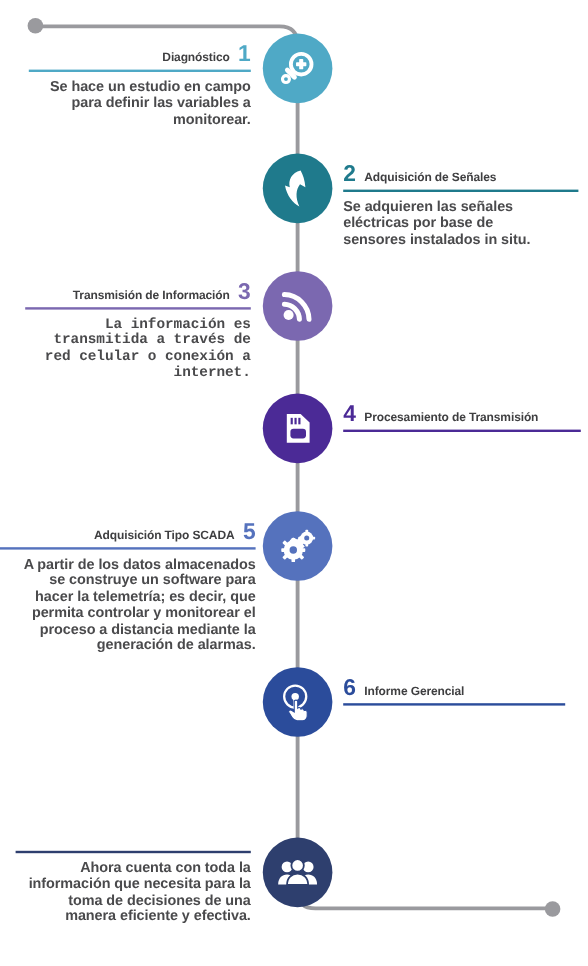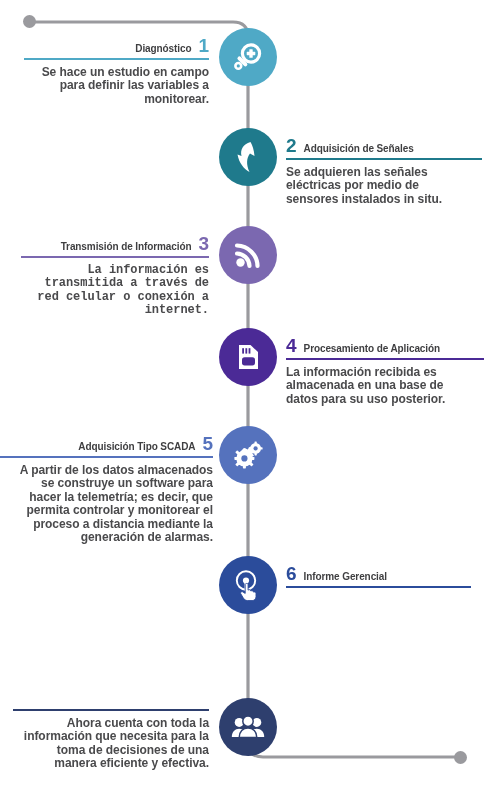--- a/index.html
+++ b/index.html
@@ -143,21 +143,21 @@
           <path d="M17.5 2 C10 4 7 10 8.5 16 L4.5 14.5 C6 23 11 29 16.5 32 C13 24.5 13.5 18 17 13.5 L21.5 16 C21 10 19.5 5.5 17.5 2 Z" fill="#ffffff"></path>
         </svg>
       </span>
     </div>
     <div class="panel right" style="top:8px;">
       <div class="head">
         <span class="num" style="color:#1f7a8c;">2</span>
         <span class="title">Adquisición de Señales</span>
       </div>
       <div class="rule" style="background:#1f7a8c; width:196px;"></div>
-      <div class="body" style="width:178px;">Se adquieren las señales eléctricas por medio de sensores instalados in situ.</div>
+      <div class="body" style="width:178px;">Se adquieren las señales eléctricas por base de sensores instalados in situ.</div>
     </div>
   </div>
 
   <div class="step" style="top:226px;">
     <div class="node" style="background:#7b68b0;">
       <span>
         <svg width="32" height="32" viewBox="0 0 32 32">
           <circle cx="8.5" cy="23.5" r="4.2" fill="#ffffff"></circle>
           <path d="M5 14.5 A13 13 0 0 1 17.5 27" fill="none" stroke="#ffffff" stroke-width="4.2" stroke-linecap="round"></path>
           <path d="M5 6.5 A21 21 0 0 1 25.5 27" fill="none" stroke="#ffffff" stroke-width="4.2" stroke-linecap="round"></path>
@@ -182,24 +182,23 @@
           <rect x="10.2" y="7.2" width="1.8" height="5.4" fill="#4b2a96"></rect>
           <rect x="13.4" y="7.2" width="1.8" height="5.4" fill="#4b2a96"></rect>
           <rect x="16.6" y="7.2" width="1.8" height="5.4" fill="#4b2a96"></rect>
           <rect x="10" y="16.2" width="13" height="8.2" rx="2.6" fill="#4b2a96"></rect>
         </svg>
       </span>
     </div>
     <div class="panel right" style="top:8px;">
       <div class="head">
         <span class="num" style="color:#4b2a96;">4</span>
-        <span class="title">Procesamiento de Aplicación</span>
+        <span class="title">Procesamiento de Transmisión</span>
       </div>
       <div class="rule" style="background:#4b2a96; width:198px;"></div>
-      <div class="body" style="width:182px;">La información recibida es almacenada en una base de datos para su uso posterior.</div>
     </div>
   </div>
 
   <div class="step" style="top:426px;">
     <div class="node" style="background:#5572bd;">
       <span>
         <svg width="34" height="32" viewBox="0 0 34 32">
           <g fill="#ffffff">
             <path d="M13.5 10.2 l2.3 .95 1.55-1.85 1.85 1.55-.95 2.3 1.55 1.85-1.85 1.55-2.3-.95-1.55 1.85-1.85-1.55.95-2.3-1.55-1.85z" transform="translate(-1.5,2.5) scale(1.55) translate(-4,-6)"></path>
             <circle cx="13.4" cy="19.4" r="8.1"></circle>

